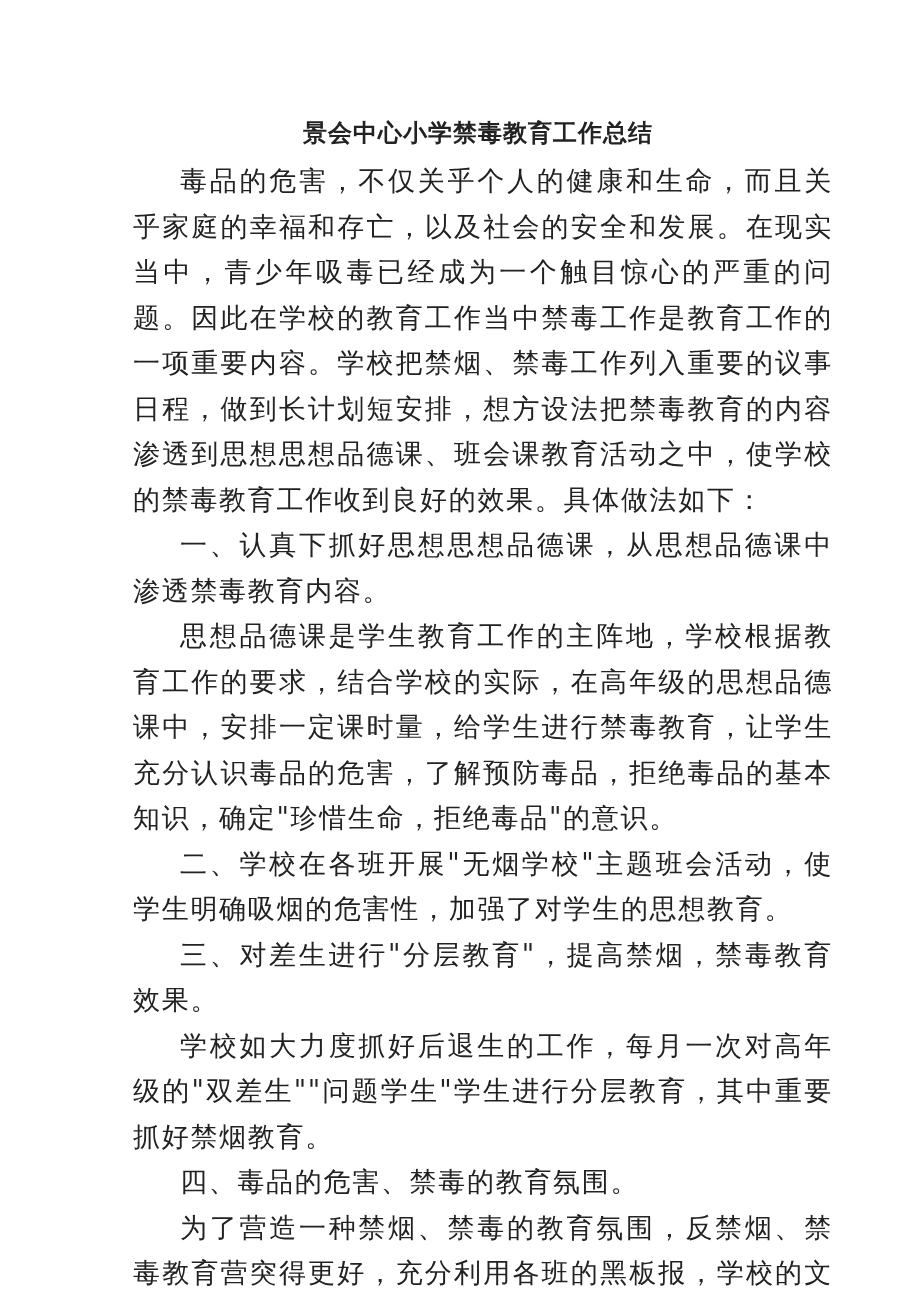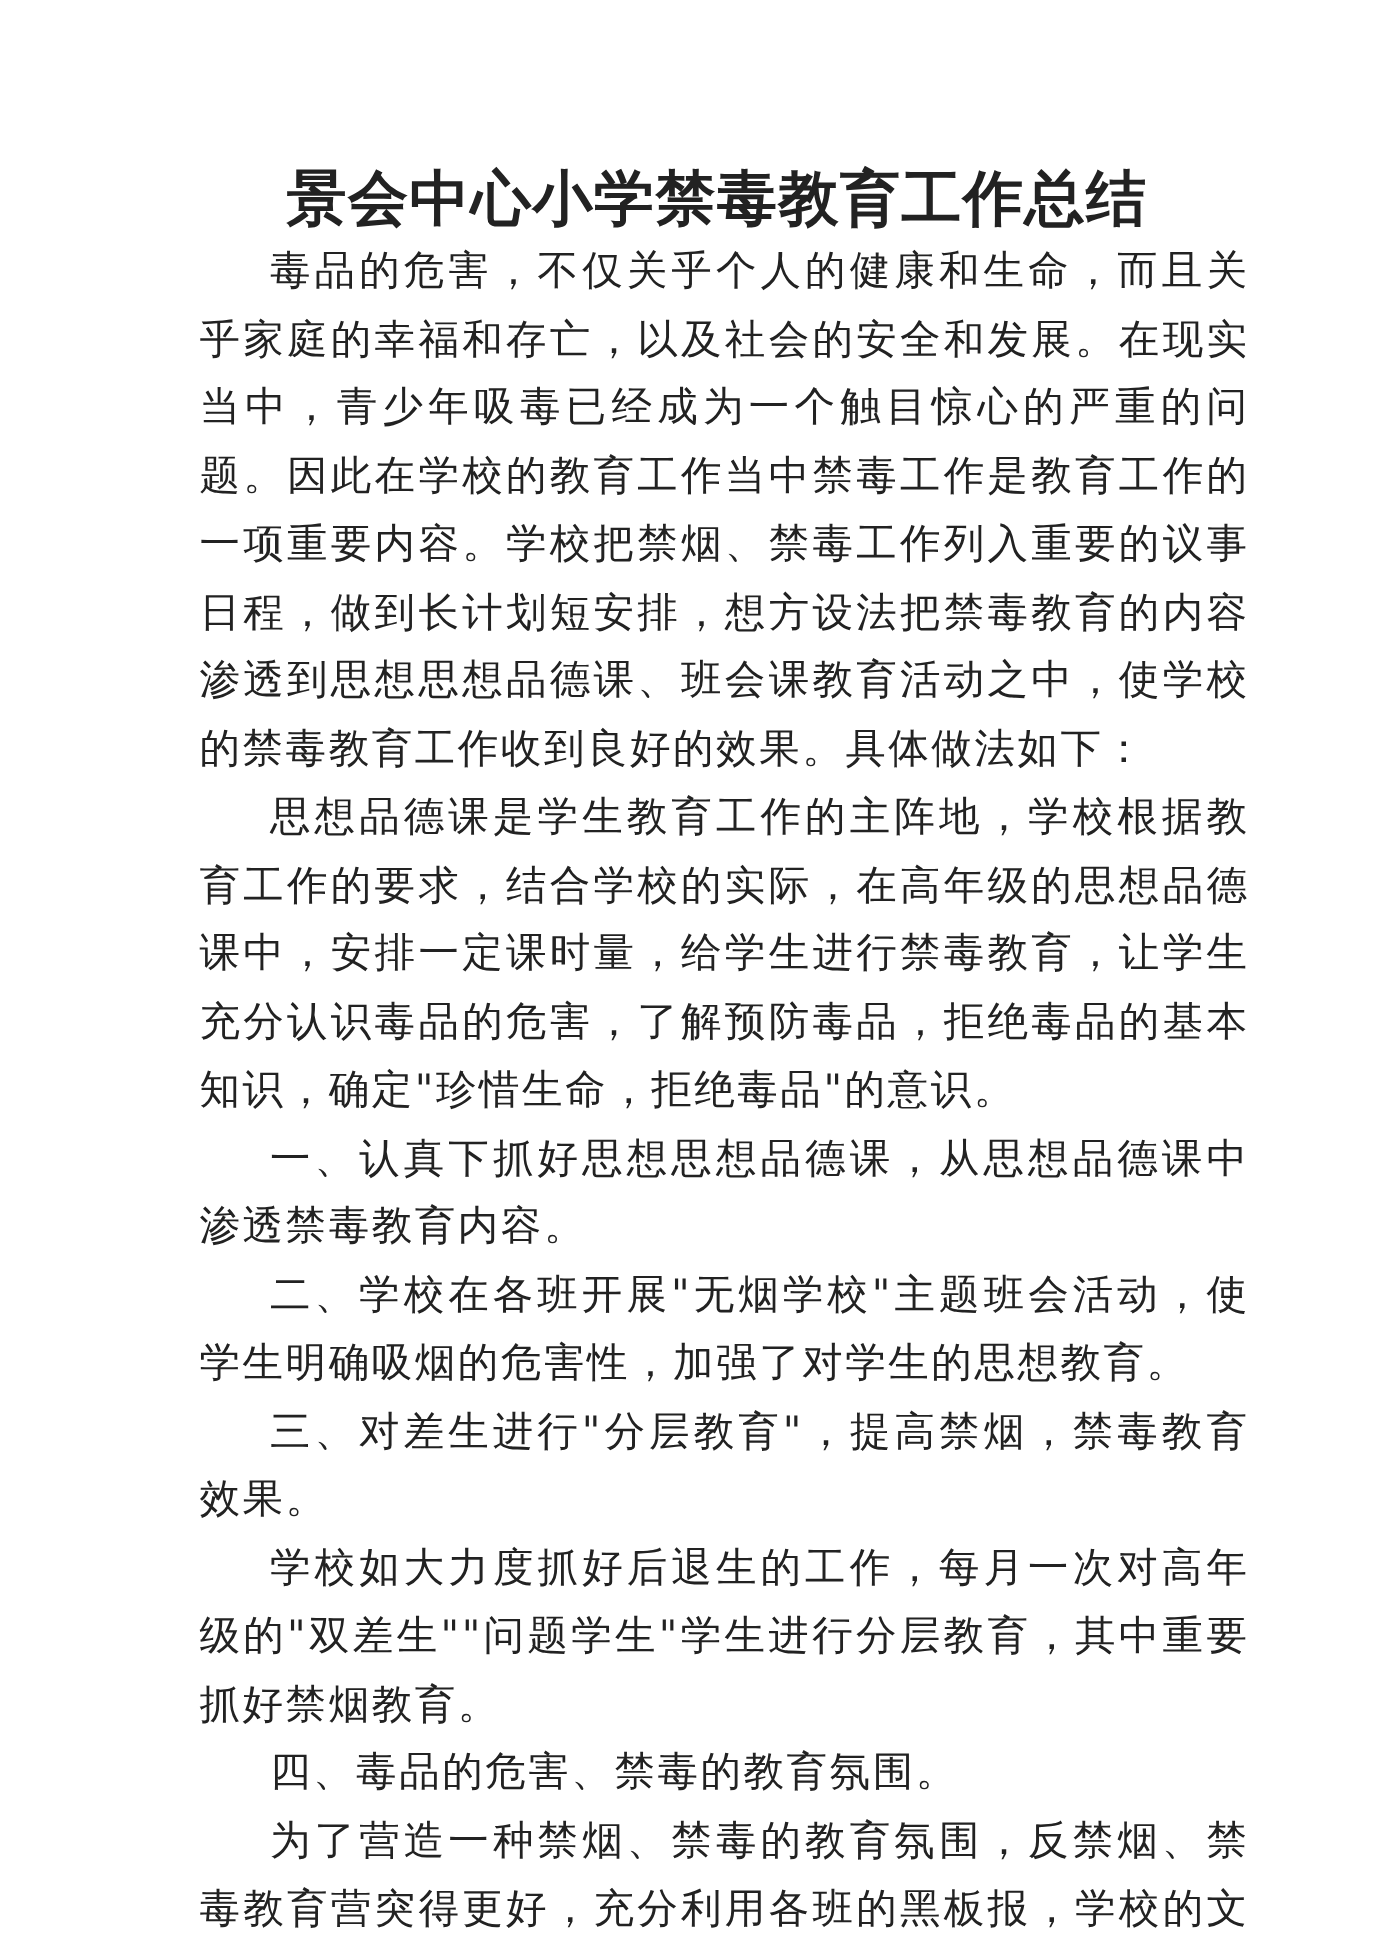--- a/index.html
+++ b/index.html
@@ -1,31 +1,31 @@
 <!DOCTYPE html>
 <html><head>
 <meta charset="utf-8">
 <style>
   html, body { margin: 0; padding: 0; background: #ffffff; }
   body { width: 920px; height: 1302px; position: relative; overflow: hidden;
          font-family: "DejaVu Serif", "Liberation Serif", serif; color: #222; }
   .page { position: absolute; left: 133px; top: 108px; width: 700px; }
   .title { text-align: center; font-family: "DejaVu Sans", "Liberation Sans", sans-serif;
-           font-size: 40px; font-weight: bold; color: #222; height: 50px; line-height: 50px;
+           font-size: 24px; font-weight: bold; color: #222; height: 50px; line-height: 50px;
            margin: 0 0 0 -10px; letter-spacing: 1px; }
   .para { font-size: 27px; line-height: 45.5px; margin: 0; letter-spacing: 1.7px;
           text-align: justify; word-break: break-all; }
   .indent { text-indent: 47px; }
 </style>
 </head>
 <body>
 
 <div class="page">
   <h1 class="title">景会中心小学禁毒教育工作总结</h1>
   <p class="para indent">毒品的危害，不仅关乎个人的健康和生命，而且关乎家庭的幸福和存亡，以及社会的安全和发展。在现实当中，青少年吸毒已经成为一个触目惊心的严重的问题。因此在学校的教育工作当中禁毒工作是教育工作的一项重要内容。学校把禁烟、禁毒工作列入重要的议事日程，做到长计划短安排，想方设法把禁毒教育的内容渗透到思想思想品德课、班会课教育活动之中，使学校的禁毒教育工作收到良好的效果。具体做法如下：</p>
+  <p class="para indent">一、认真下抓好思想思想品德课，从思想品德课中渗透禁毒教育内容。</p>
   <p class="para indent">思想品德课是学生教育工作的主阵地，学校根据教育工作的要求，结合学校的实际，在高年级的思想品德课中，安排一定课时量，给学生进行禁毒教育，让学生充分认识毒品的危害，了解预防毒品，拒绝毒品的基本知识，确定"珍惜生命，拒绝毒品"的意识。</p>
-  <p class="para indent">一、认真下抓好思想思想品德课，从思想品德课中渗透禁毒教育内容。</p>
   <p class="para indent">二、学校在各班开展"无烟学校"主题班会活动，使学生明确吸烟的危害性，加强了对学生的思想教育。</p>
   <p class="para indent">三、对差生进行"分层教育"，提高禁烟，禁毒教育效果。</p>
   <p class="para indent">学校如大力度抓好后退生的工作，每月一次对高年级的"双差生""问题学生"学生进行分层教育，其中重要抓好禁烟教育。</p>
   <p class="para indent">四、毒品的危害、禁毒的教育氛围。</p>
   <p class="para indent">为了营造一种禁烟、禁毒的教育氛围，反禁烟、禁毒教育营突得更好，充分利用各班的黑板报，学校的文化宣传橱窗，学校少先队利用学校广播，校报宣传吸烟、吸毒的危害性，使学生对毒品有了较深刻的认识，给学生进行禁毒教育。</p>
 </div>
 
 </body></html>

